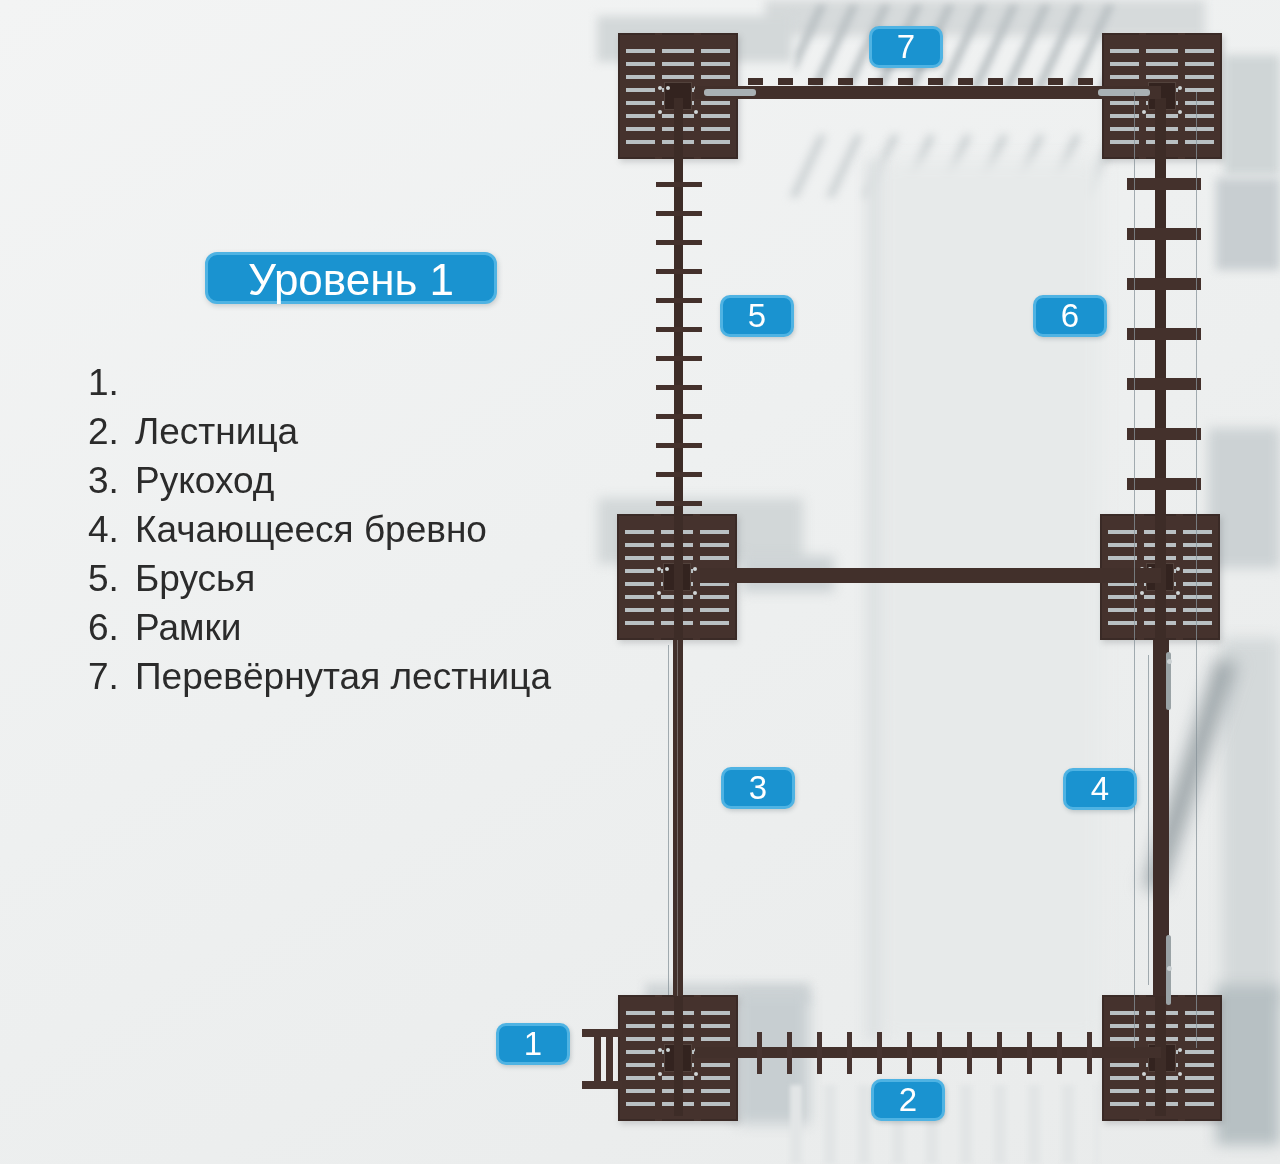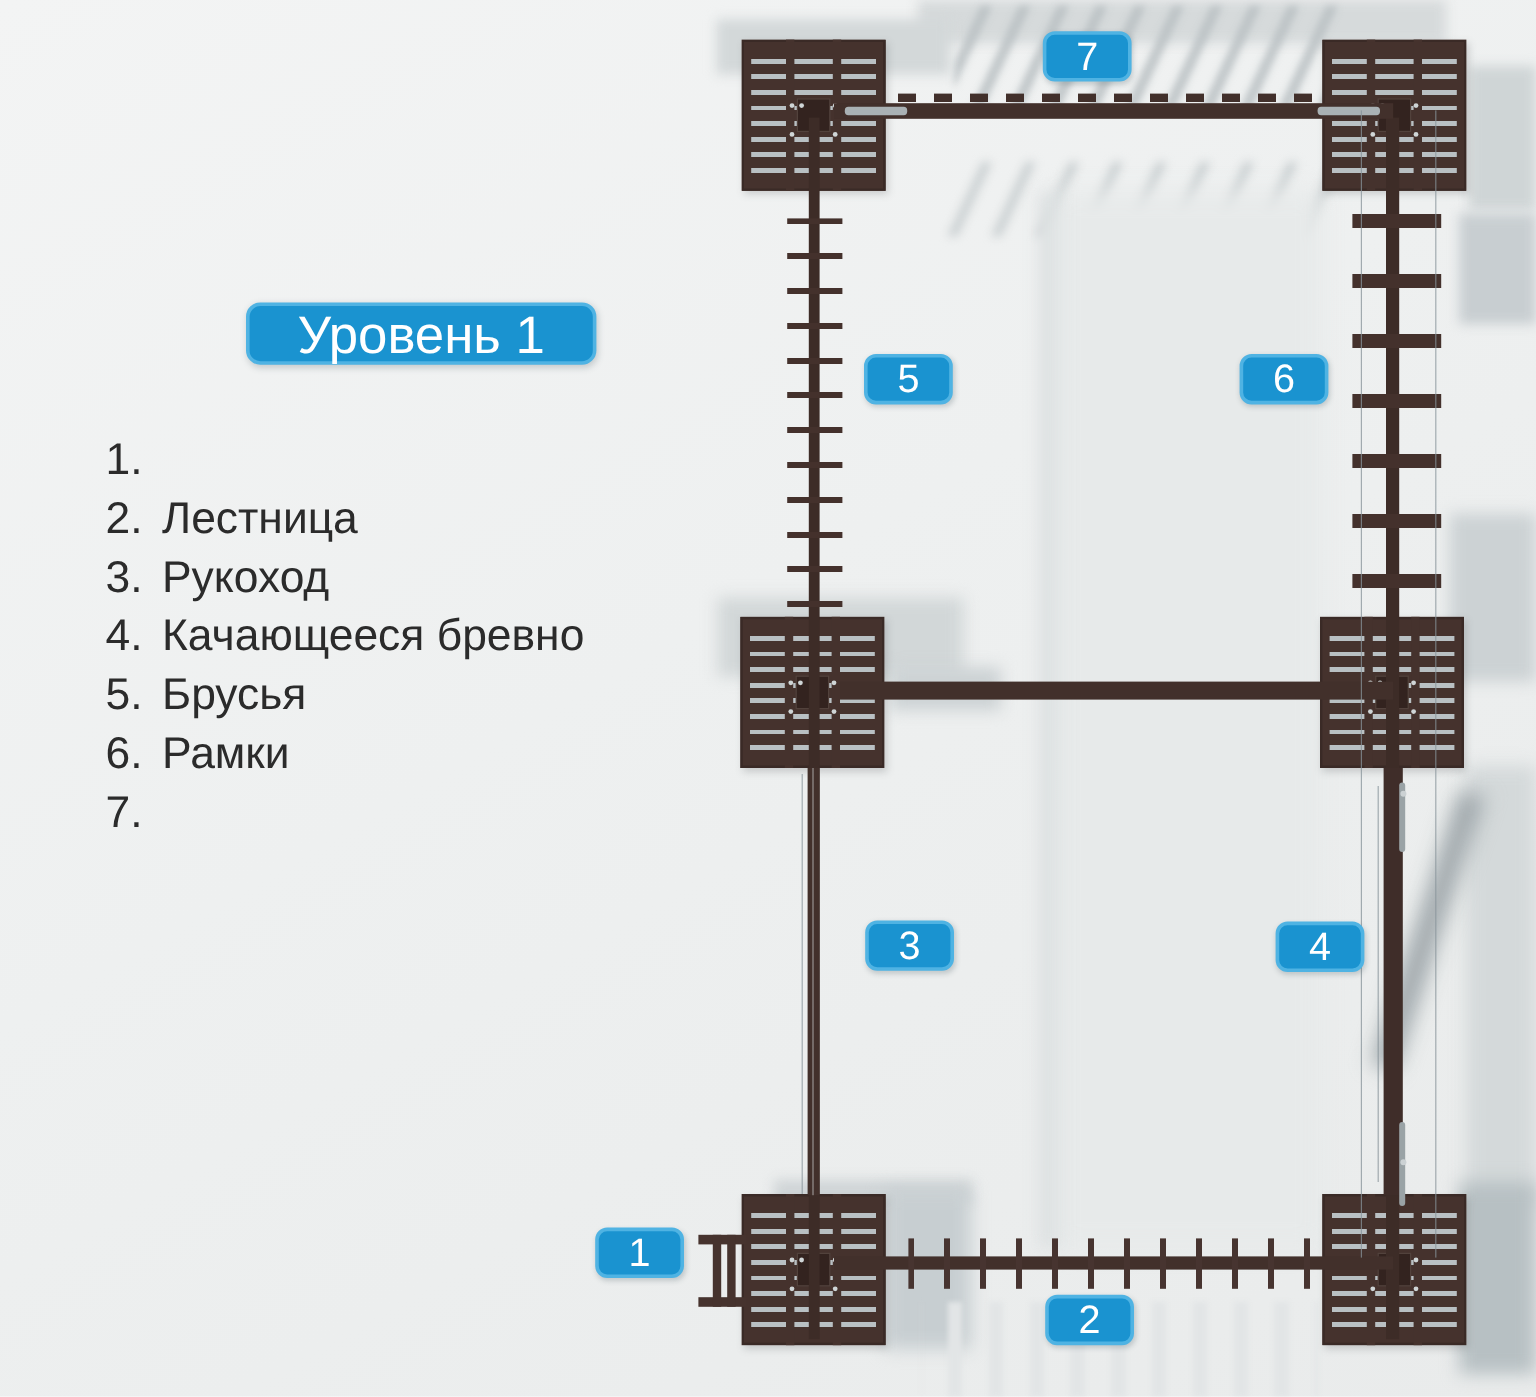--- a/index.html
+++ b/index.html
@@ -163,16 +163,17 @@
     <div class="row">
       <span class="num">5.</span>
       <span class="lbl">Брусья</span>
     </div>
     <div class="row">
       <span class="num">6.</span>
       <span class="lbl">Рамки</span>
     </div>
     <div class="row">
       <span class="num">7.</span>
+      <span class="lbl">Перевёрнутая лестница</span>
     </div>
   </div>
 
 </div>
 
 </body></html>

